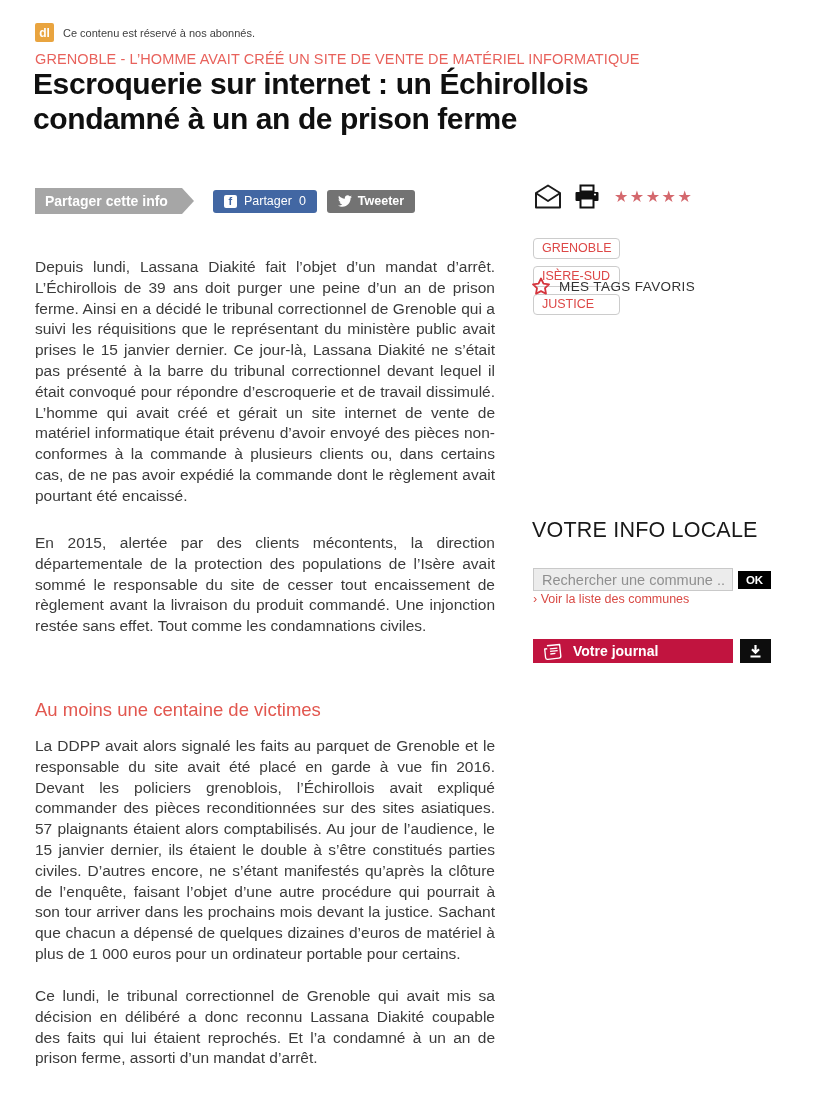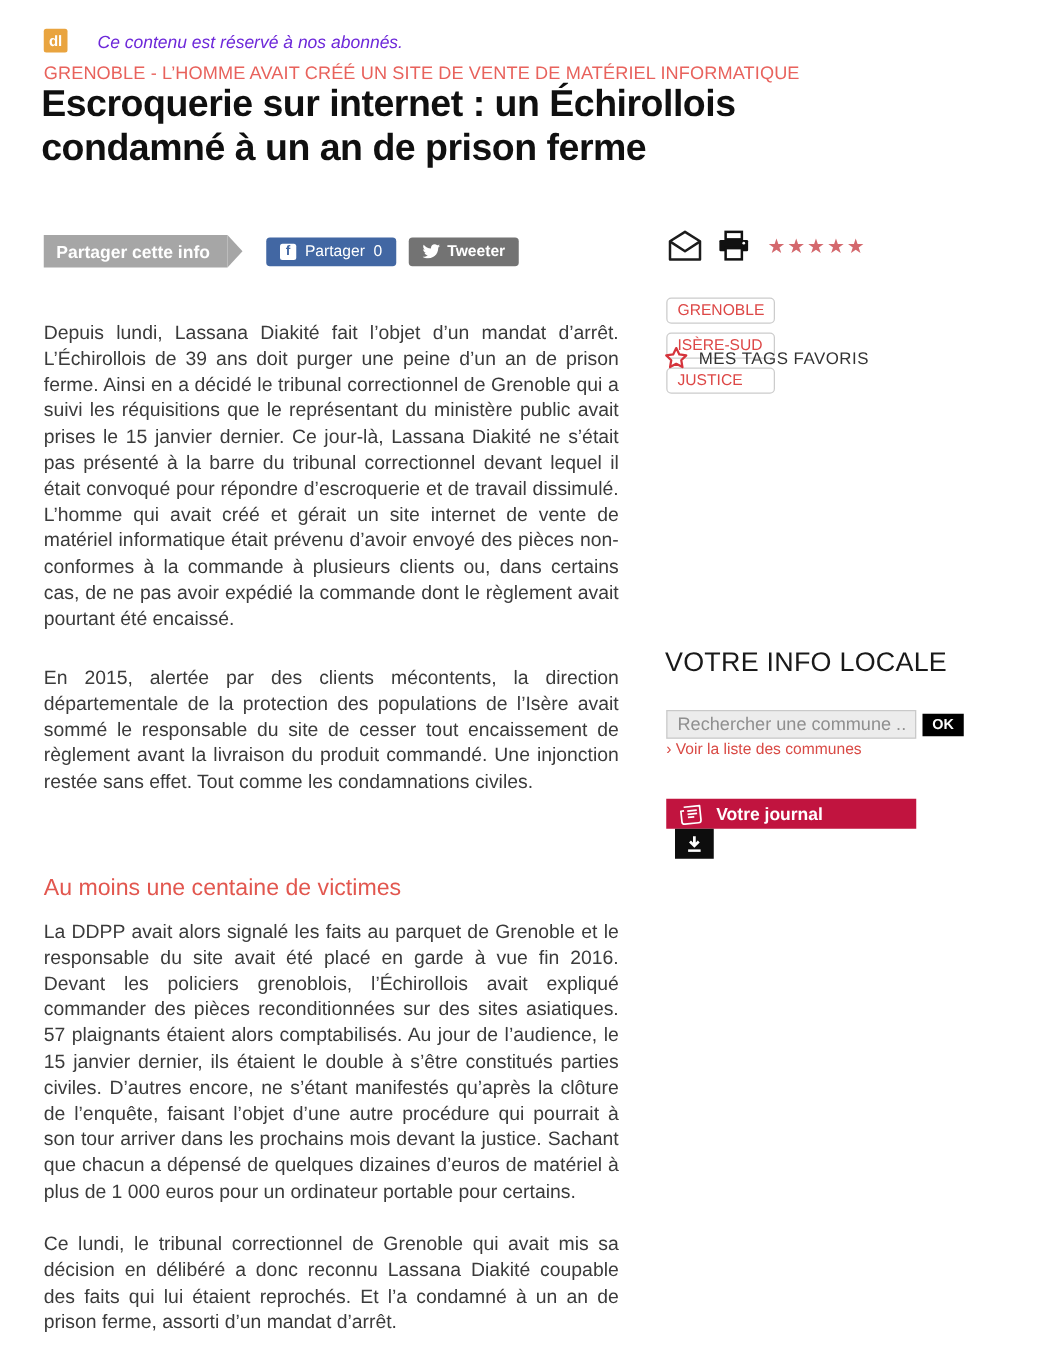--- a/index.html
+++ b/index.html
@@ -1,23 +1,23 @@
 <!DOCTYPE html>
 <html><head>
 <meta charset="utf-8">
 <style>
   html, body { margin:0; padding:0; background:#fff; }
   body { font-family:"Liberation Sans", sans-serif; }
   .page { position:relative; width:839px; height:1096px; background:#fff; overflow:hidden; }
 
   
-  .topbar { position:absolute; top:23px; left:35px; display:flex; align-items:center; gap:24px; }
+  .topbar { position:absolute; top:23px; left:35px; display:flex; align-items:center; gap:9px; }
   .dl-logo { width:19px; height:19px; background:#e9a43f; color:#fff; font-size:12px; font-weight:bold;
              display:flex; align-items:center; justify-content:center; border-radius:2px; }
-  .notice { font-size:14px; color:#6d28d9;font-style:italic; }
+  .notice { font-size:11px; color:#404040; }
 
   
   .category { position:absolute; top:51px; left:35px; font-size:14.5px; color:#e8625c; letter-spacing:0.1px;text-align:right; }
   .title { position:absolute; top:66px; left:33px; width:690px; font-size:30px; line-height:35px;
            font-weight:bold; color:#101010; letter-spacing:-0.4px; margin:0; }
 
   
   .share-row { position:absolute; top:188px; left:35px; display:flex; align-items:center; }
   .ribbon { position:relative; background:#a6a6a6; color:#fff; font-weight:bold; font-size:14px;
             height:26px; line-height:26px; padding:0 14px 0 10px; }
@@ -57,21 +57,21 @@
   .search-row { position:absolute; top:568px; left:533px; display:flex; align-items:center; }
   .search-input { width:182px; height:21px; background:#ececec; border:1px solid #c9c9c9; font-size:14.5px;
                   color:#555; padding:0 8px; font-family:inherit; }
   .search-input::placeholder { color:#8f8f8f; }
   .ok-btn { width:33px; height:18px; background:#000; color:#fff; font-size:11.5px; font-weight:bold;
             border:none; margin-left:5px; cursor:pointer; font-family:inherit; }
   .communes-link { position:absolute; top:592px; left:533px; font-size:12.5px; color:#d94a45;
                    text-decoration:none; cursor:pointer; }
 
   
-  .journal-row { position:absolute; top:639px; left:533px; display:flex;flex-direction:column; }
+  .journal-row { position:absolute; top:639px; left:533px; display:flex; }
   .journal-banner { width:190px; height:24px; background:#c1143f; color:#fff; display:flex; align-items:center;
                     gap:9px; padding-left:10px; font-size:14px; font-weight:bold; cursor:pointer; }
   .dl-btn { width:31px; height:24px; background:#0d0d0d; border:none; margin-left:7px; display:flex;
             align-items:center; justify-content:center; cursor:pointer; }
 </style>
 </head>
 <body>
 
 <div class="page">
 

